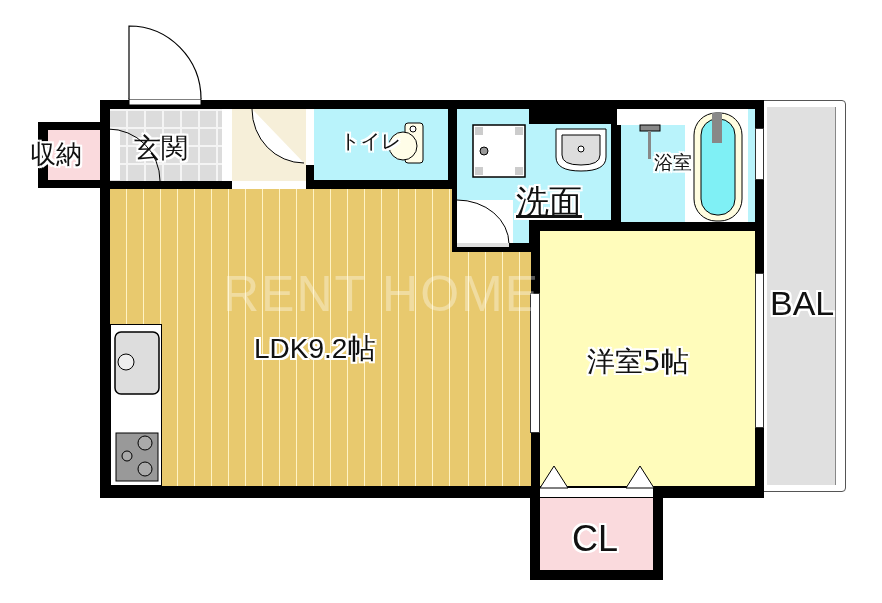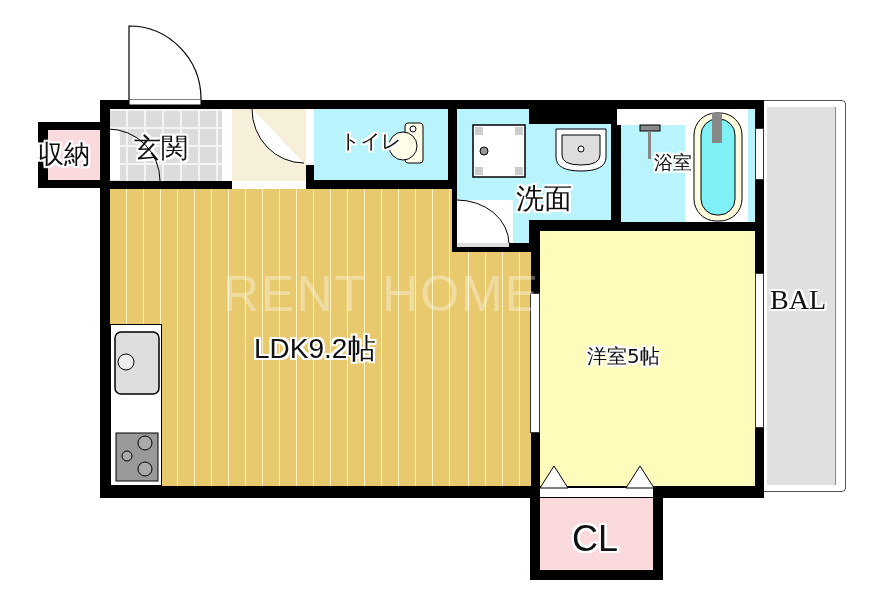--- a/index.html
+++ b/index.html
@@ -22,25 +22,25 @@
   .win { position:absolute; background:#fff; border:1px solid #333; box-sizing:border-box; }
   svg { position:absolute; overflow:visible; }
   .watermark { position:absolute; color:rgba(255,255,255,0.35); font-family:"Liberation Sans", sans-serif; font-size:50px; letter-spacing:2px; white-space:nowrap; }
 </style>
 </head>
 <body>
 
 <div class="room" style="left:760px;top:100px;width:86px;height:392px;background:#fff;border:1px solid #555;border-radius:0 4px 4px 0;box-sizing:border-box;">
   <div class="abs" style="left:6px;top:6px;width:68px;height:378px;background:#e0e0e0;border-right:1px solid #888;"></div>
 </div>
-<div class="label sans" style="left:770px;top:284px;font-size:28px;font-family:Liberation Serif, serif;">BAL</div>
+<div class="label sans" style="left:770px;top:284px;font-size:34px;">BAL</div>
 
 <div class="room" style="left:38px;top:122px;width:70px;height:66px;background:#000;"></div>
 <div class="room" style="left:48px;top:130px;width:52px;height:50px;background:#fadadd;"></div>
-<div class="label" style="left:38px;top:137px;font-size:26px;">収納</div>
+<div class="label" style="left:30px;top:137px;font-size:26px;">収納</div>
 
 <div class="wall" style="left:100px;top:100px;width:664px;height:398px;"></div>
 
 <div class="room tile" style="left:110px;top:109px;width:112px;height:72px;"></div>
 <div class="room" style="left:222px;top:109px;width:10px;height:72px;background:#fff;"></div>
 <div class="room" style="left:232px;top:109px;width:74px;height:72px;background:#f6efd9;"></div>
 <div class="room" style="left:306px;top:109px;width:8px;height:56px;background:#fff;"></div>
 <div class="room" style="left:232px;top:181px;width:74px;height:8px;background:#fff;"></div>
 <div class="room" style="left:110px;top:130px;width:10px;height:50px;background:#fff;"></div>
 <div class="label" style="left:134px;top:130px;">玄関</div>
@@ -79,21 +79,21 @@
     <rect x="43" y="3" width="8" height="8" fill="#ccc"></rect>
   <rect x="3" y="43" width="8" height="8" fill="#ccc"></rect>
     <rect x="43" y="43" width="8" height="8" fill="#ccc"></rect>
   <circle cx="12" cy="27" r="4" fill="#999" stroke="#000"></circle>
 </svg>
 <svg style="left:554px;top:127px;" width="54" height="46">
   <path d="M2,2 L52,2 L52,30 Q52,44 27,44 Q2,44 2,30 Z" fill="#fff" stroke="#000"></path>
   <path d="M8,8 L46,8 L46,28 Q46,38 27,38 Q8,38 8,28 Z" fill="#ddd" stroke="#000"></path>
   <circle cx="27" cy="22" r="3" fill="#fff" stroke="#000"></circle>
 </svg>
-<div class="label" style="left:516px;top:180px;font-size:28px;">洗面</div>
+<div class="label" style="left:516px;top:180px;font-size:33px;text-decoration:underline;">洗面</div>
 
 <div class="room" style="left:621px;top:109px;width:134px;height:113px;background:#b9f3fb;"></div>
 <div class="room" style="left:617px;top:109px;width:68px;height:16px;background:#fff;"></div>
 <svg style="left:638px;top:123px;" width="24" height="40">
   <rect x="2" y="2" width="20" height="6" fill="#888" stroke="#000"></rect>
   <rect x="10" y="8" width="3" height="28" fill="#888"></rect>
 </svg>
 <div class="room" style="left:685px;top:109px;width:63px;height:113px;background:#fff;"></div>
 <svg style="left:692px;top:111px;" width="52" height="112">
   <rect x="2" y="2" width="48" height="108" rx="22" fill="#fffde0" stroke="#000"></rect>
@@ -115,21 +115,21 @@
   <rect x="1" y="1" width="42" height="48" fill="#999" stroke="#000"></rect>
   <circle cx="30" cy="11" r="7" fill="#aaa" stroke="#000"></circle>
   <circle cx="30" cy="37" r="7" fill="#aaa" stroke="#000"></circle>
   <circle cx="12" cy="24" r="5" fill="#aaa" stroke="#000"></circle>
 </svg>
 <div class="label sans" style="left:254px;top:330px;font-size:28px;">LDK9.2帖</div>
 
 <div class="room" style="left:540px;top:231px;width:215px;height:255px;background:#fffcbb;"></div>
 <div class="win" style="left:530px;top:293px;width:10px;height:140px;"></div>
 <div class="win" style="left:755px;top:273px;width:9px;height:155px;"></div>
-<div class="label" style="left:587px;top:343px;font-size:20px;">洋室5帖</div>
+<div class="label" style="left:587px;top:343px;font-size:28px;">洋室5帖</div>
 
 <div class="wall" style="left:530px;top:486px;width:133px;height:94px;"></div>
 <div class="room" style="left:540px;top:496px;width:113px;height:74px;background:#fadadd;"></div>
 <div class="room" style="left:540px;top:488px;width:113px;height:10px;background:#fff;border-bottom:1px solid #000;box-sizing:border-box;"></div>
 <svg style="left:540px;top:464px;" width="114" height="26">
   <polygon points="0,24 14,2 28,24" fill="#fff" stroke="#000"></polygon>
   <polygon points="86,24 100,2 114,24" fill="#fff" stroke="#000"></polygon>
 </svg>
 <div class="label sans" style="left:572px;top:518px;font-size:36px;">CL</div>
 

